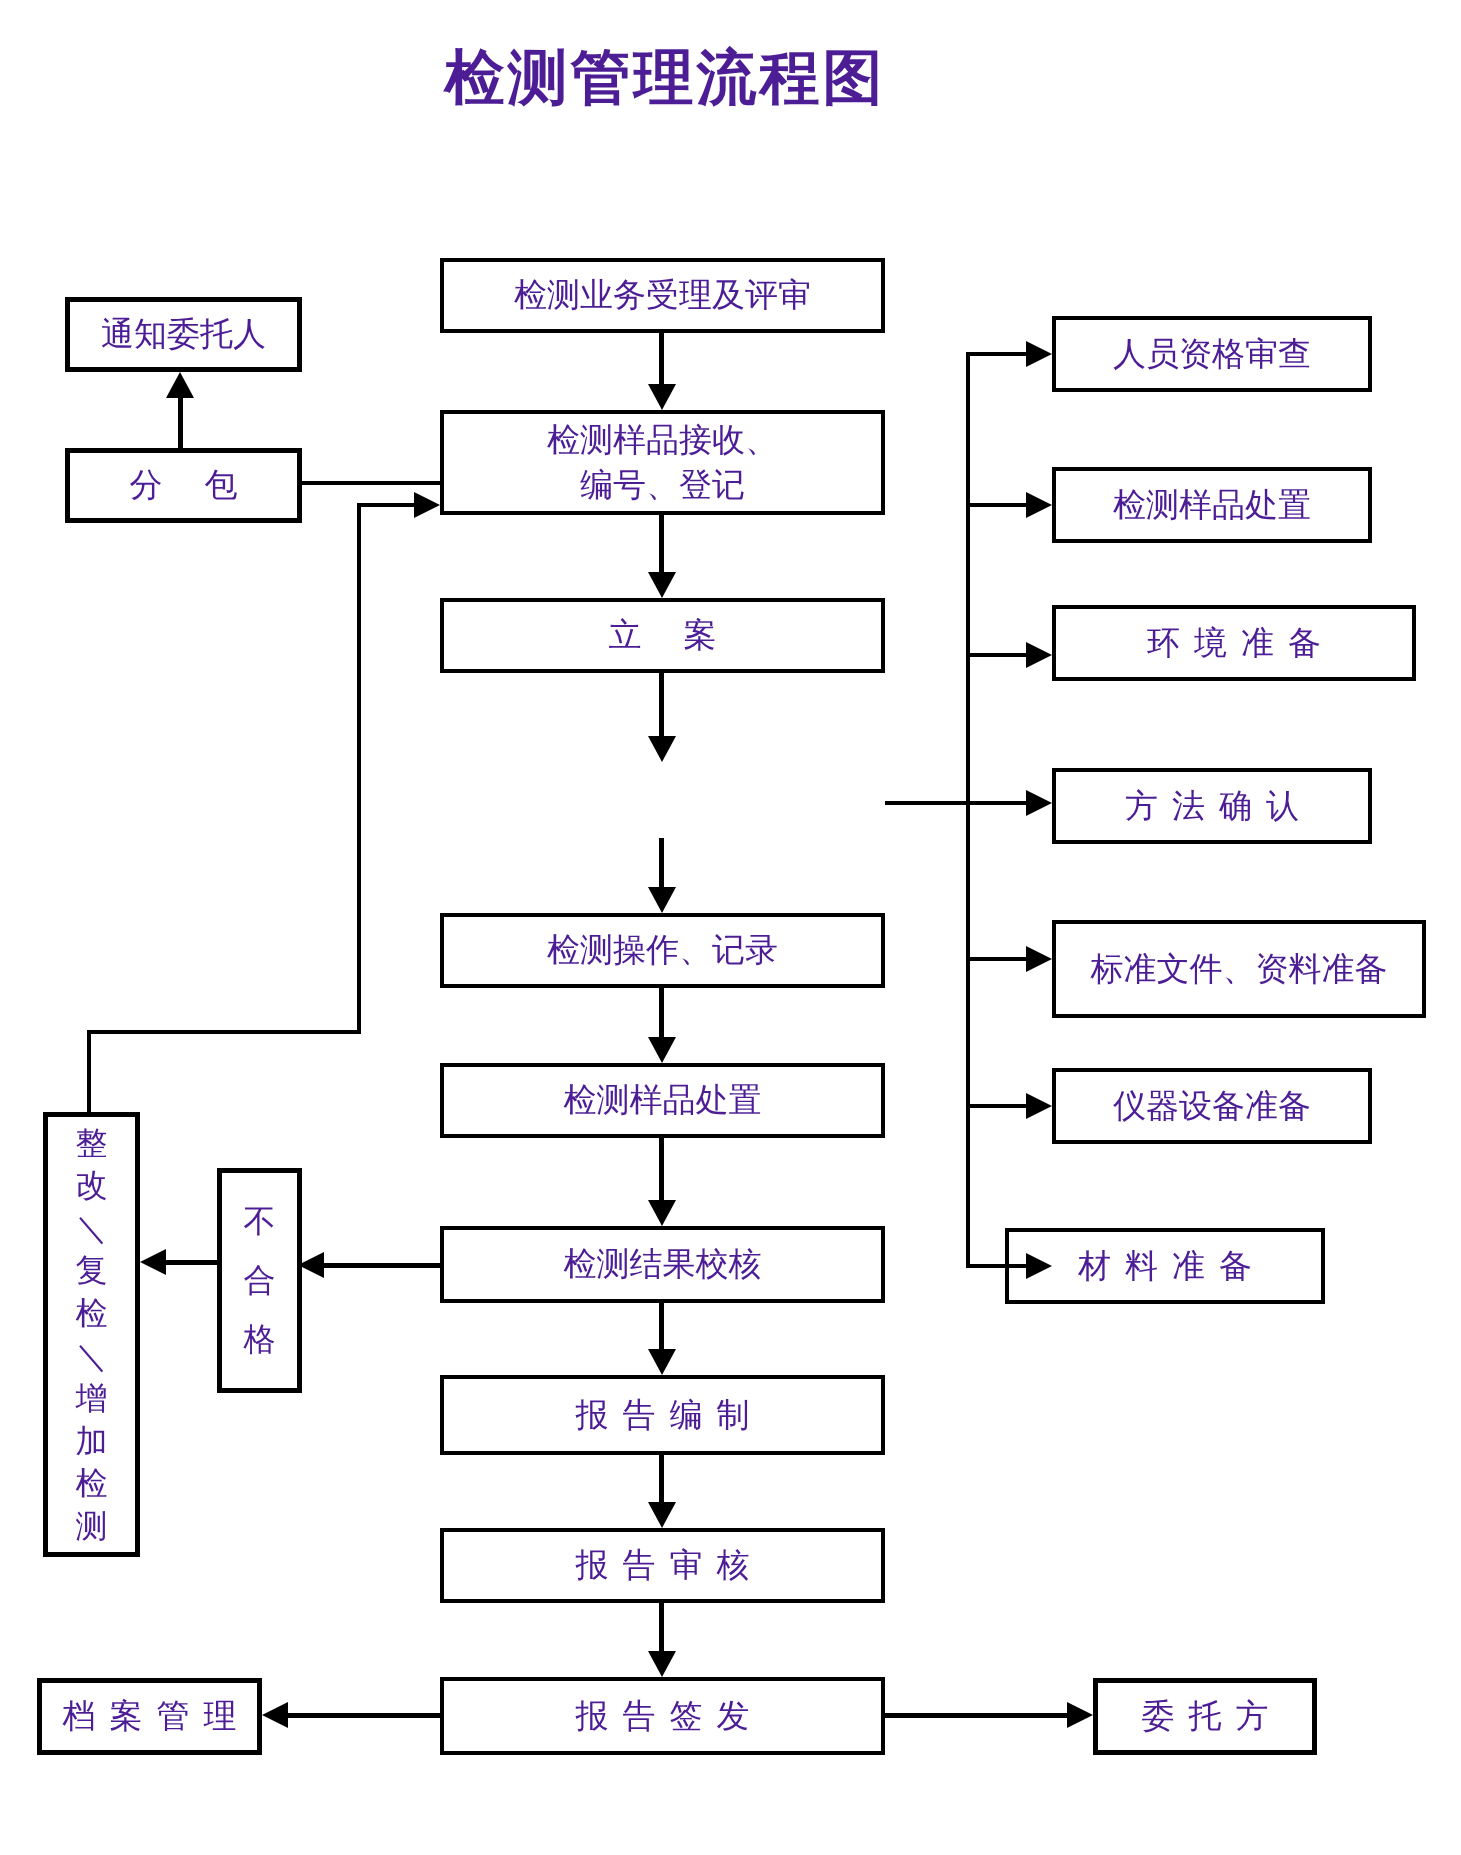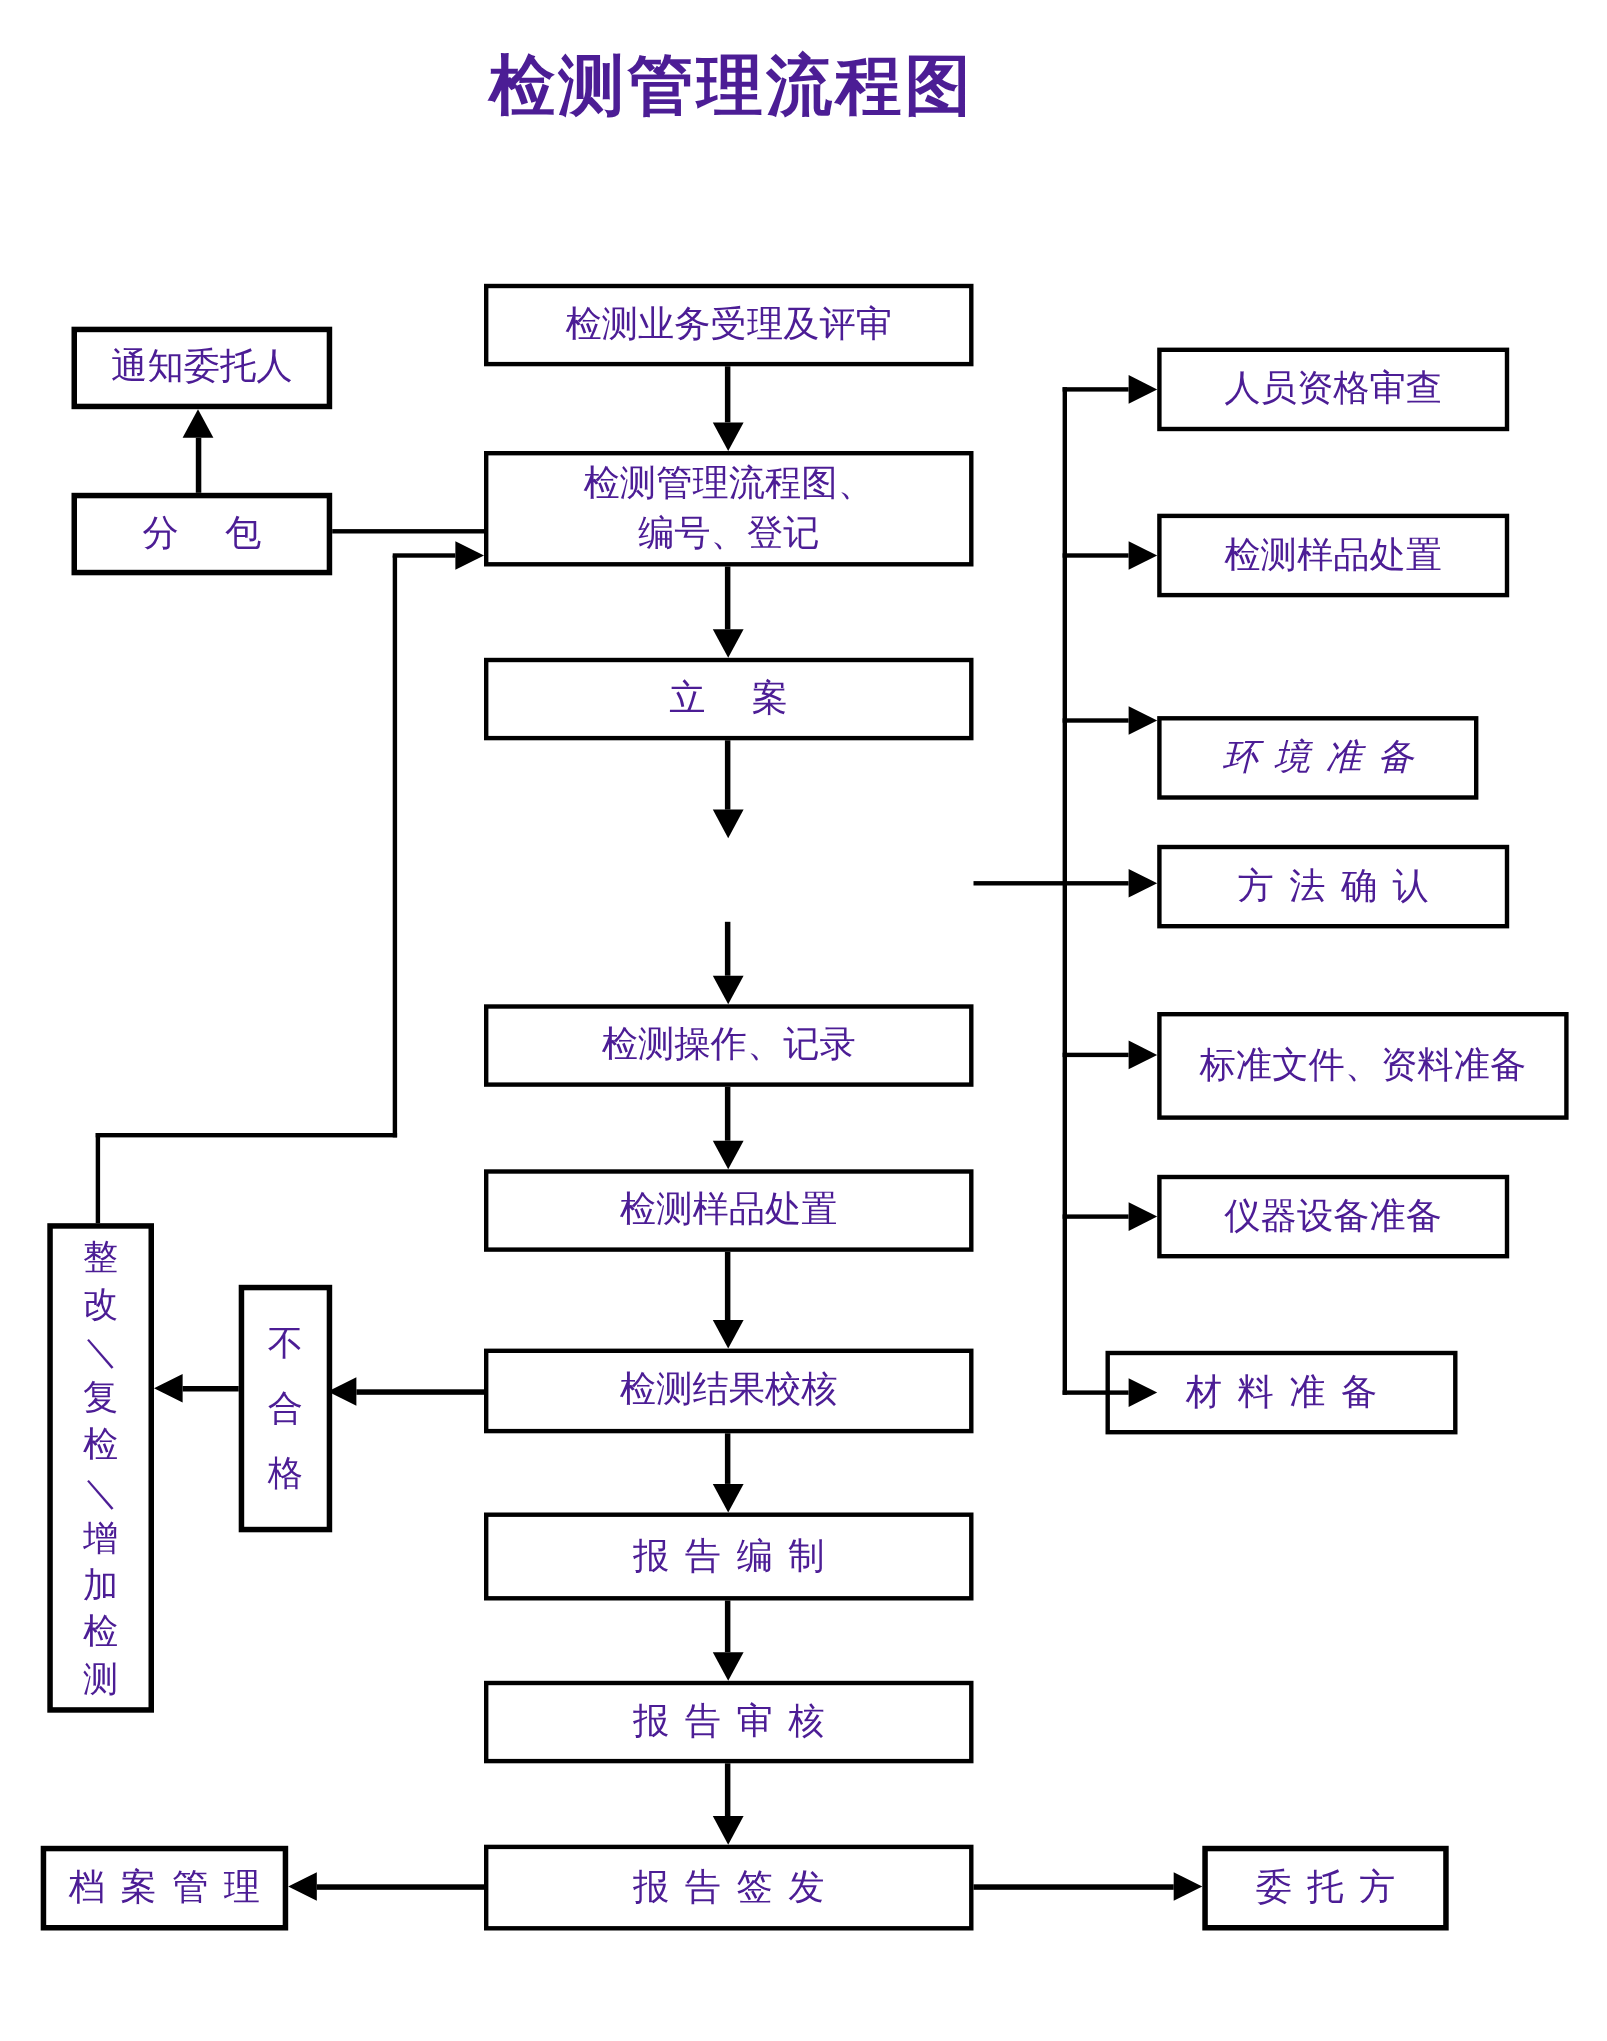--- a/index.html
+++ b/index.html
@@ -28,21 +28,21 @@
 
 <div id="canvas">
 
   <div class="title">检测管理流程图</div>
 
   <div class="box" style="left:440px;top:258px;width:445px;height:75px;">
     <div>检测业务受理及评审</div>
   </div>
 
   <div class="box" style="left:440px;top:410px;width:445px;height:105px;">
-    <div>检测管理流程图、</div>
+    <div>检测样品接收、</div>
     <div>编号、登记</div>
   </div>
 
   <div class="box" style="left:440px;top:598px;width:445px;height:75px;">
     <div class="ls-x">立案</div>
   </div>
 
 
   <div class="box" style="left:440px;top:913px;width:445px;height:75px;">
     <div>检测操作、记录</div>
@@ -89,21 +89,21 @@
   </div>
 
   <div class="box" style="left:1052px;top:316px;width:320px;height:76px;">
     <div>人员资格审查</div>
   </div>
 
   <div class="box" style="left:1052px;top:467px;width:320px;height:76px;">
     <div>检测样品处置</div>
   </div>
 
-  <div class="box" style="left:1052px;top:651px;width:292px;height:76px;font-style:italic;">
+  <div class="box" style="left:1052px;top:605px;width:364px;height:76px;">
     <div class="ls-m">环境准备</div>
   </div>
 
   <div class="box" style="left:1052px;top:768px;width:320px;height:76px;">
     <div class="ls-m">方法确认</div>
   </div>
 
   <div class="box" style="left:1052px;top:920px;width:374px;height:98px;">
     <div>标准文件、资料准备</div>
   </div>

